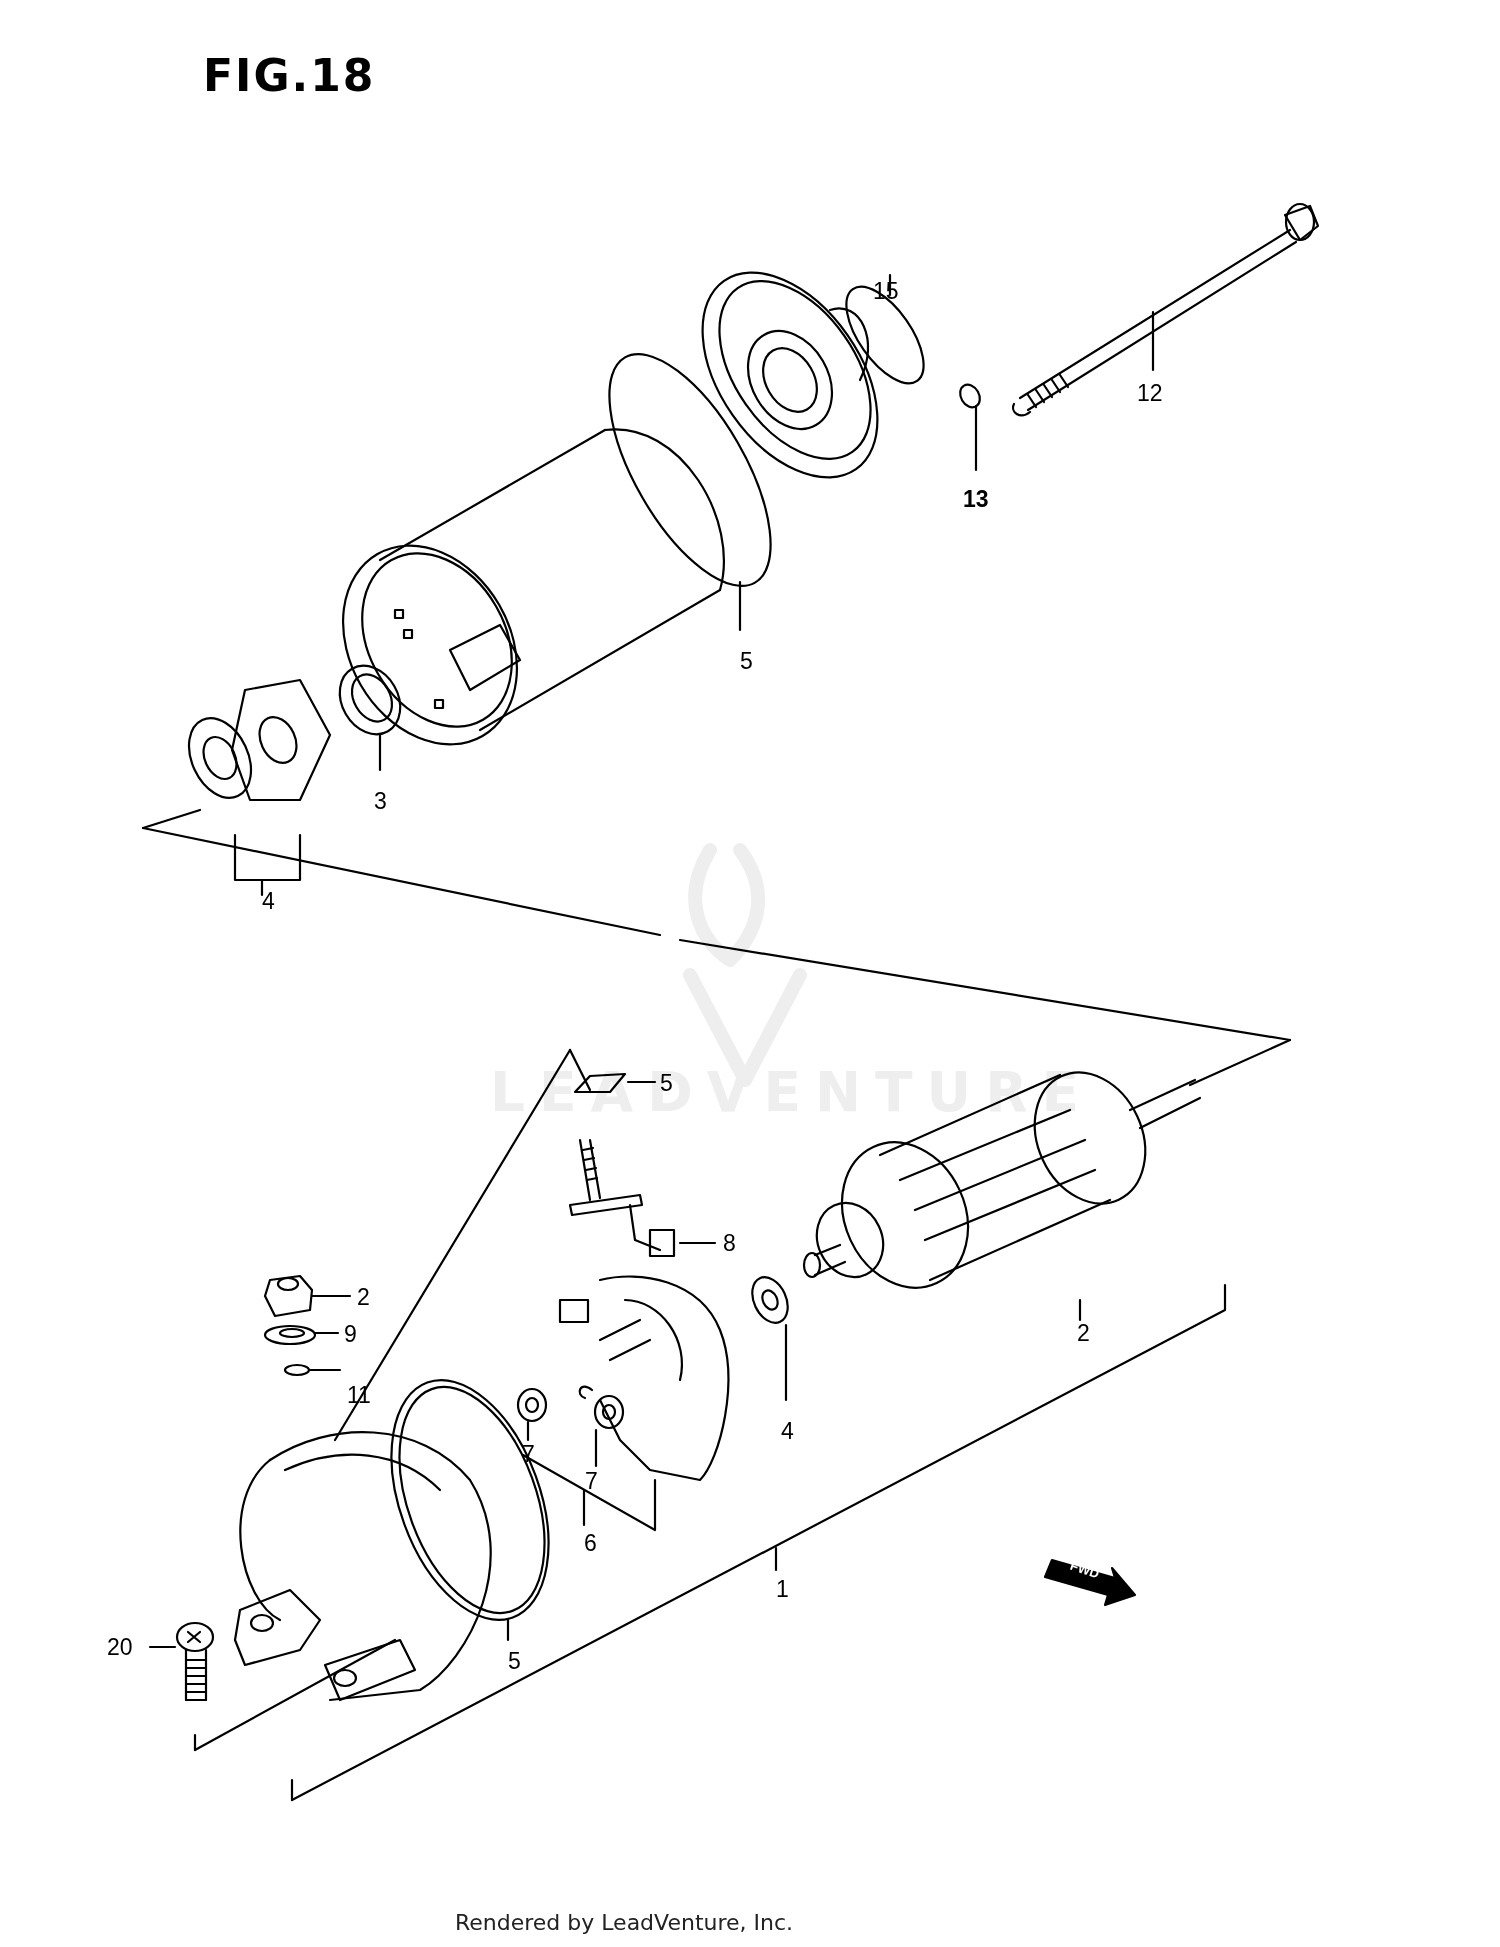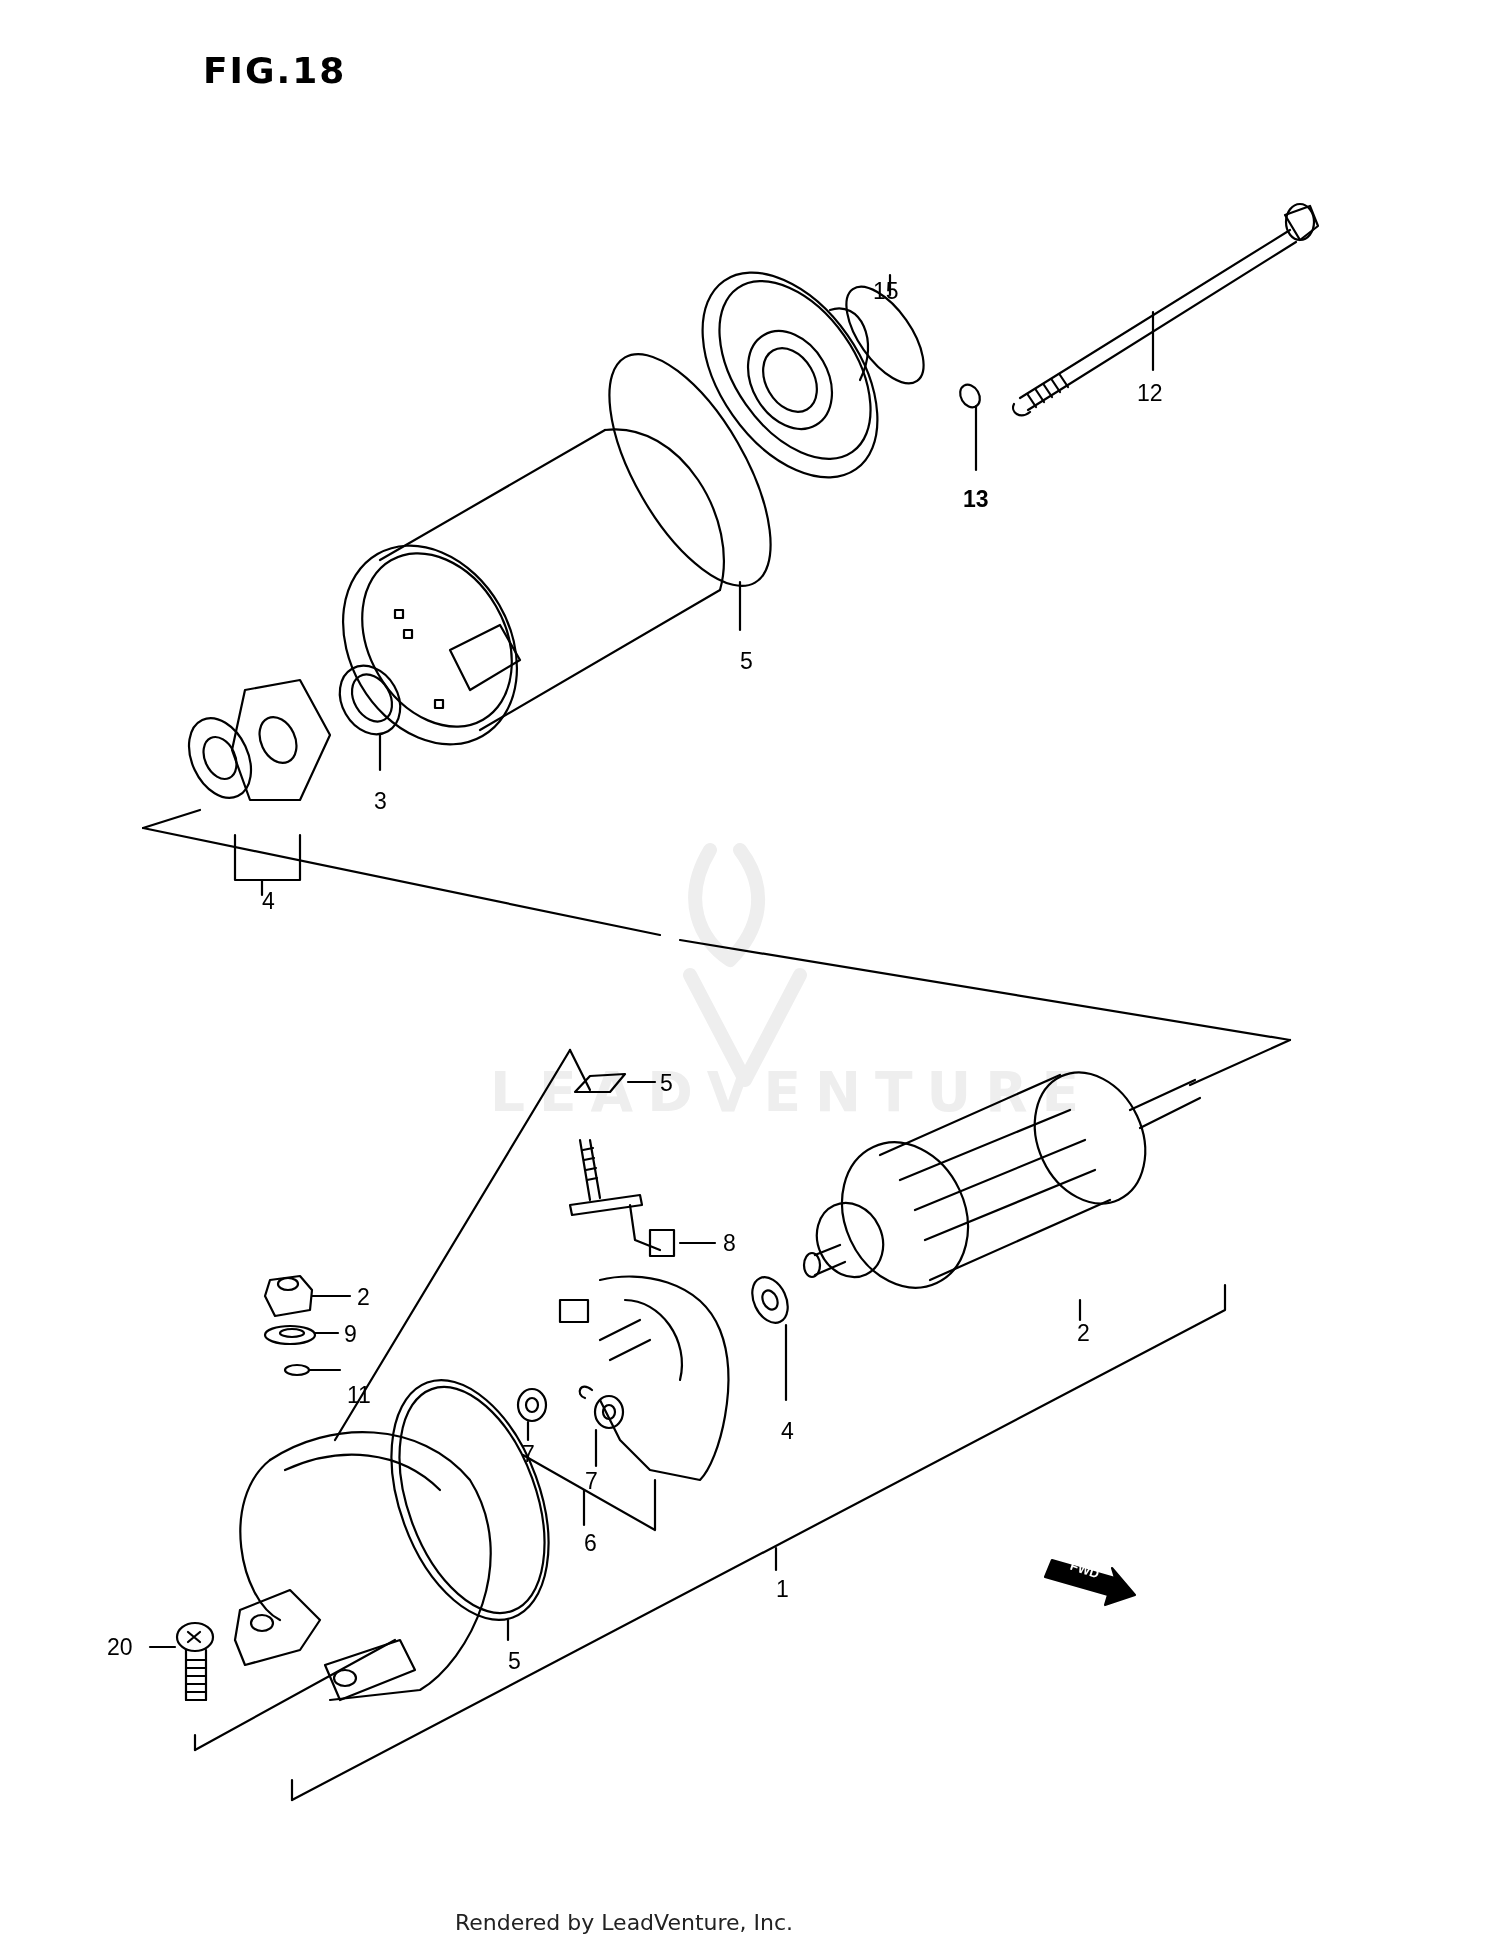--- a/index.html
+++ b/index.html
@@ -1,17 +1,17 @@
 <!DOCTYPE html>
 <html><head>
 <meta charset="utf-8">
 <style>
   html,body{margin:0;padding:0;background:#ffffff;}
   body{width:1500px;height:1947px;position:relative;overflow:hidden;font-family:"DejaVu Sans",sans-serif;color:#000;}
-  .fig-title{position:absolute;left:203px;top:50px;font-family:"DejaVu Sans",sans-serif;font-weight:bold;font-size:36px;letter-spacing:2px;}
+  .fig-title{position:absolute;left:203px;top:50px;font-family:"DejaVu Sans",sans-serif;font-weight:bold;font-size:44px;letter-spacing:2px;}
   .footer{position:absolute;left:0;width:1248px;top:1910px;text-align:center;font-family:"DejaVu Sans",sans-serif;font-size:22px;color:#222;}
   .label{position:absolute;font-family:"Liberation Sans",sans-serif;font-size:23px;line-height:1;}
   svg.drawing{position:absolute;left:0;top:0;width:1500px;height:1947px;}
   .wm{position:absolute;left:490px;top:1060px;font-family:"DejaVu Sans",sans-serif;font-weight:bold;font-size:55px;letter-spacing:14px;color:#eeeeee;}
 </style>
 </head>
 <body>
 
 <div class="fig-title">FIG.18</div>
 

